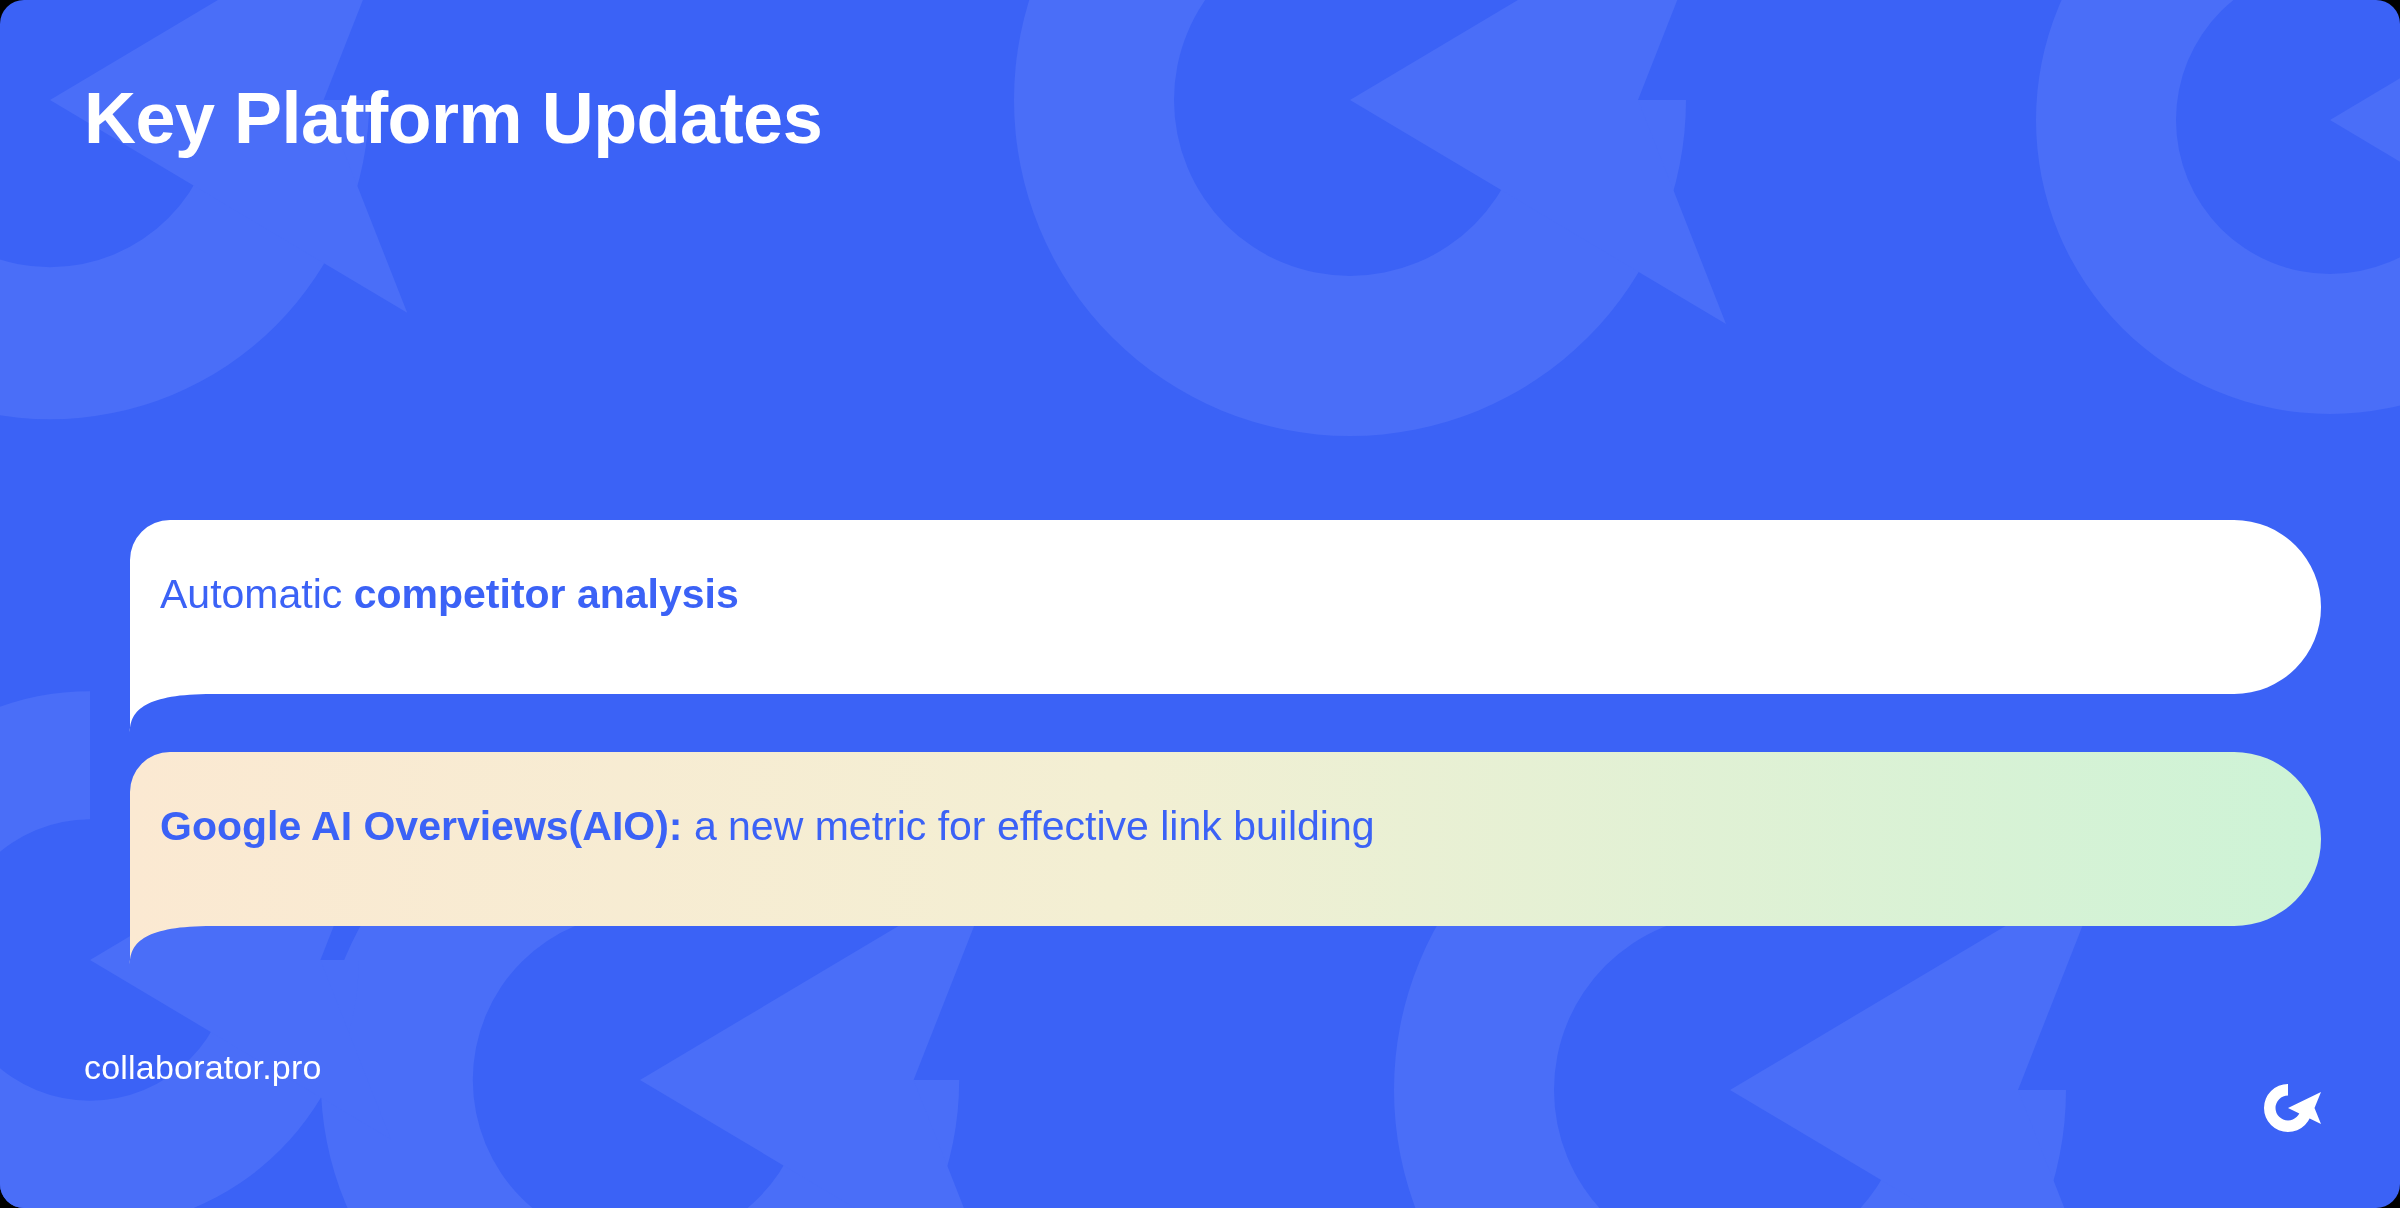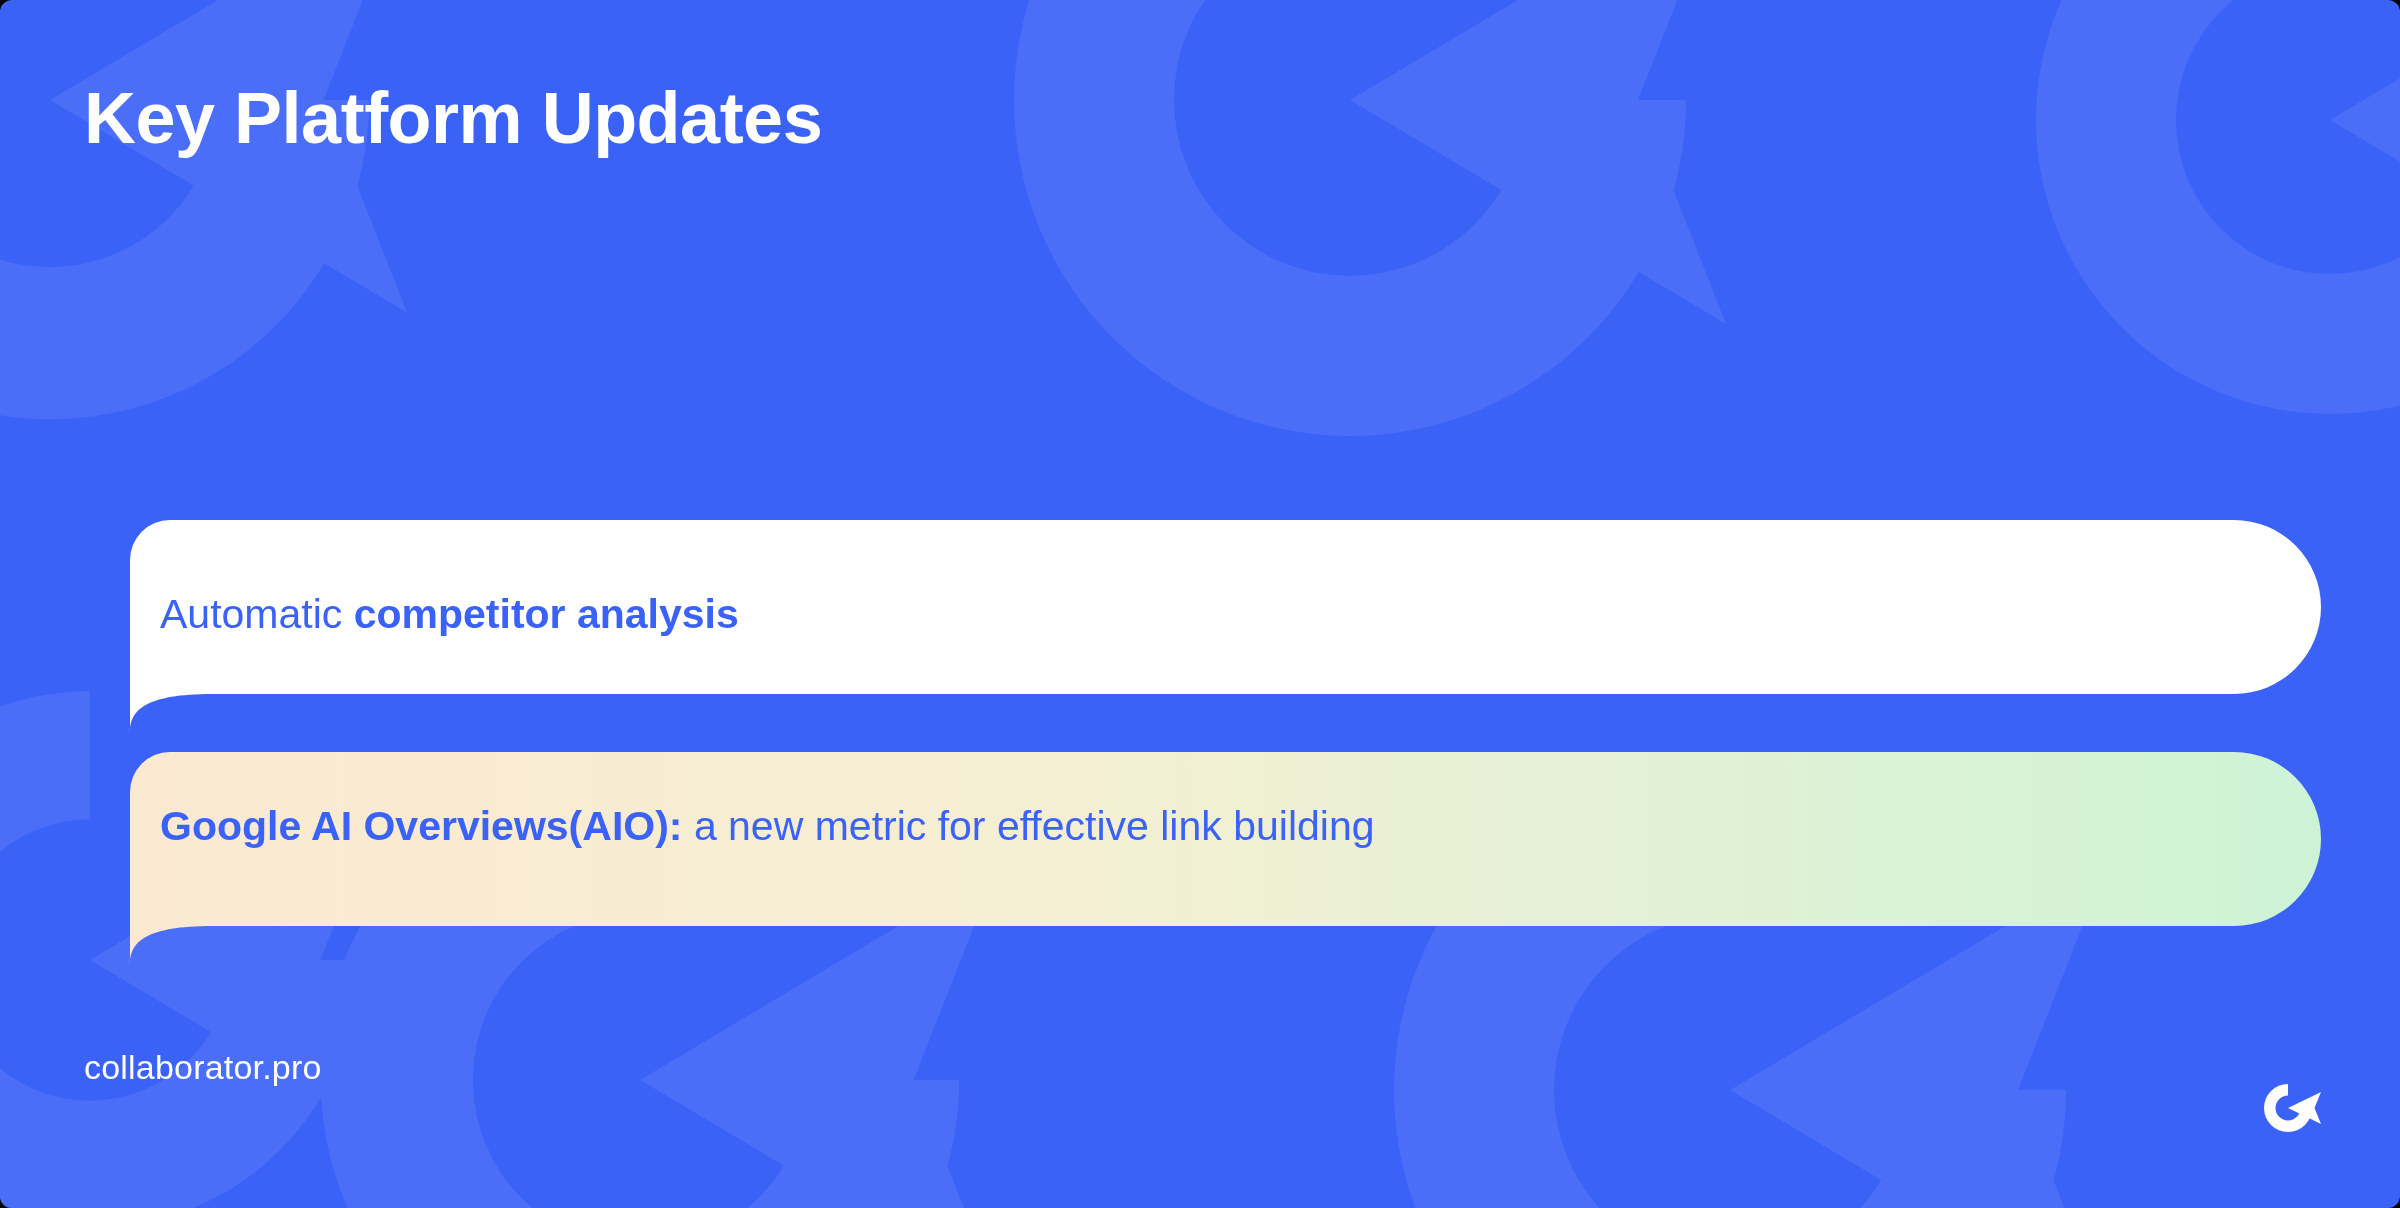--- a/index.html
+++ b/index.html
@@ -12,21 +12,21 @@
     height: 1208px;
     overflow: hidden;
     font-family: "Liberation Sans", sans-serif;
   }
 
   #canvas {
     position: relative;
     width: 2400px;
     height: 1208px;
     background: #3b62f6;
-    border-radius: 12px;
+    border-radius: 24px;
     overflow: hidden;
   }
 
   
   #bg-pattern {
     position: absolute;
     inset: 0;
     overflow: hidden;
     pointer-events: none;
   }
@@ -147,21 +147,21 @@
       </defs>
       <path d="M 2152 0
                L 88 0
                A 40 40 0 0 0 48 40
                L 48 212
                C 48 190 64 174 130 174
                L 2152 174
                A 87 87 0 0 0 2152 0
                Z" fill="url(#grad2)"></path>
     </svg>
-    <div class="card-text" style="top:70px;">
+    <div class="card-text" style="top:50px;">
       <span>Automatic </span><b>competitor analysis</b><span></span>
     </div>
   </div>
 
   <div class="card-wrap" style="top:752px;">
     <svg class="card-svg" width="2240" height="212" viewBox="0 0 2240 212">
       <defs>
         <linearGradient id="grad3" x1="0" y1="0" x2="1" y2="0">
           <stop offset="0%" stop-color="#fbe9d2"></stop>
           <stop offset="45%" stop-color="#f3efd3"></stop>

